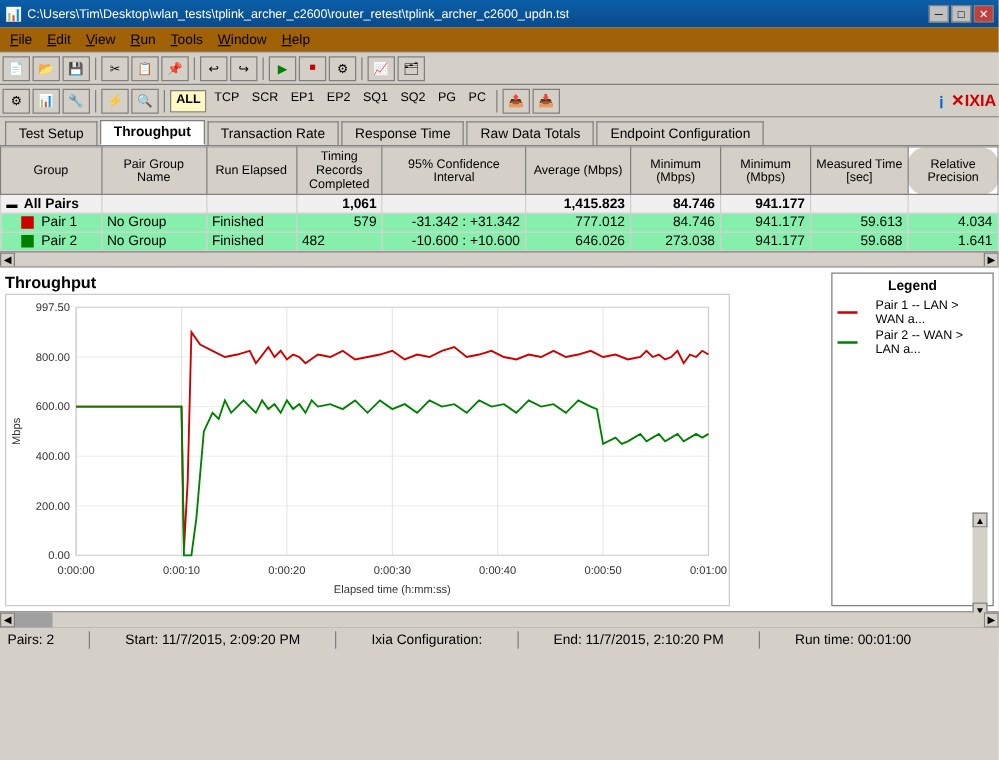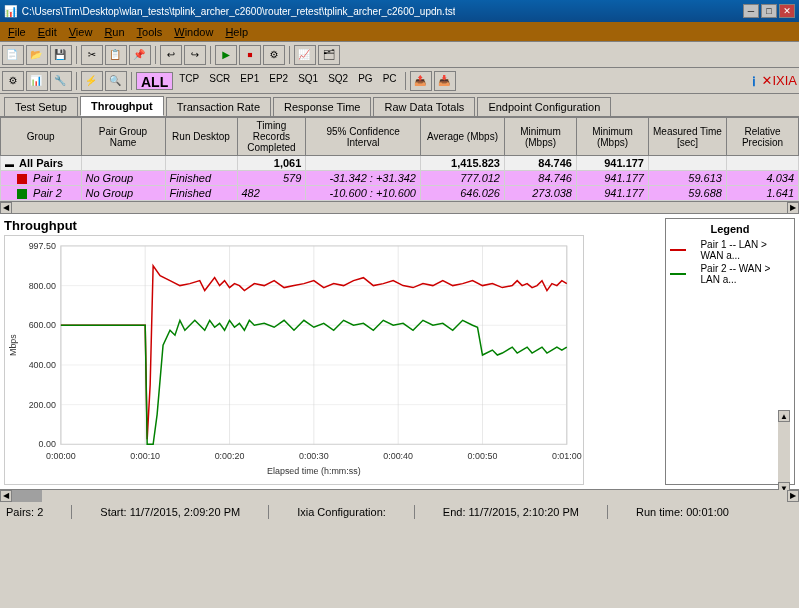--- a/index.html
+++ b/index.html
@@ -14,40 +14,40 @@
     
     .menu-bar { background: #a16207; border-bottom: 1px solid #808080; height: 20px; display: flex; align-items: center; padding: 0 2px; }
     .menu-item { padding: 2px 6px; font-size: 11px; cursor: pointer; }
     .menu-item u { text-decoration: underline; }
 
     
     .toolbar { background: #d4d0c8; border-bottom: 1px solid #808080; padding: 2px; display: flex; align-items: center; gap: 2px; height: 26px; }
     .toolbar-btn { width: 22px; height: 20px; background: #d4d0c8; border: 1px solid #808080; display: flex; align-items: center; justify-content: center; cursor: pointer; font-size: 10px; }
     .toolbar-sep { width: 1px; height: 18px; background: #808080; margin: 0 2px; }
     .toolbar2 { background: #d4d0c8; border-bottom: 1px solid #808080; padding: 2px; display: flex; align-items: center; gap: 2px; height: 26px; }
-    .all-btn { background: #f0abfc; border: 1px solid #808080; padding: 1px 4px; font-size: 14px; font-weight: bold; cursor: pointer; height: 18px; }
+    .all-btn { background: #fef9c3; border: 1px solid #808080; padding: 1px 4px; font-size: 10px; font-weight: bold; cursor: pointer; height: 18px; }
     .proto-btn { padding: 1px 4px; font-size: 10px; cursor: pointer; height: 18px; border: none; background: transparent; }
-    .ixia-logo { color: #c00; font-weight: normal; font-size: 13px; margin-left: 4px; }
+    .ixia-logo { color: #c00; font-weight: bold; font-size: 13px; margin-left: 4px; }
     .info-btn { color: #0066cc; font-weight: bold; font-size: 13px; cursor: pointer; }
 
     
     .tab-bar { background: #d4d0c8; display: flex; align-items: flex-end; padding: 2px 4px 0; border-bottom: 1px solid #808080; }
     .tab { padding: 3px 10px; border: 1px solid #808080; border-bottom: none; background: #d4d0c8; cursor: pointer; font-size: 11px; margin-right: 2px; }
     .tab.active { background: white; border-bottom: 1px solid white; font-weight: bold; }
 
     
     .main { background: white; }
 
     
     .table-container { border-bottom: 1px solid #808080; overflow: hidden; }
     table { width: 100%; border-collapse: collapse; font-size: 11px; }
     th { background: #d4d0c8; border: 1px solid #808080; padding: 2px 4px; text-align: center; font-weight: normal; vertical-align: middle; font-size: 10px; }
     td { border: 1px solid #d0d0d0; padding: 1px 4px; vertical-align: middle; white-space: nowrap; }
     .row-all td { font-weight: bold; background: #f0f0f0; }
-    .row-pair td { background: #f0abfc; font-style: italic; }
+    .row-pair td { background: #86efac; }
     .expand-icon { font-size: 9px; margin-right: 2px; }
     .scrollbar-h { height: 12px; background: #d4d0c8; border-top: 1px solid #808080; display: flex; align-items: center; }
 
     
     .chart-area { display: flex; padding: 4px; gap: 4px; }
     .chart-main { flex: 1; position: relative; }
     .chart-title { font-size: 13px; font-weight: bold; margin-bottom: 2px; }
     .chart-svg { border: 1px solid #ccc; display: block; }
     .legend-box { width: 130px; border: 1px solid #808080; background: white; padding: 4px; }
     .legend-title { font-weight: bold; font-size: 11px; text-align: center; margin-bottom: 4px; }
@@ -142,28 +142,28 @@
 </div>
 
 <div class="main">
 
   <div class="table-container">
     <table>
       <thead>
         <tr>
           <th rowspan="2" style="width:60px;">Group</th>
           <th rowspan="2" style="width:70px;">Pair Group Name</th>
-          <th rowspan="2" style="width:60px;">Run Desktop</th>
+          <th rowspan="2" style="width:60px;">Run Elapsed</th>
           <th rowspan="2" style="width:55px;">Timing Records Completed</th>
           <th rowspan="2" style="width:80px;">95% Confidence Interval</th>
           <th rowspan="2" style="width:70px;">Average (Mbps)</th>
           <th rowspan="2" style="width:60px;">Minimum (Mbps)</th>
           <th rowspan="2" style="width:60px;">Minimum (Mbps)</th>
           <th rowspan="2" style="width:65px;">Measured Time [sec]</th>
-          <th rowspan="2" style="width:60px;">Relative Precision</th>
+          <th rowspan="2" style="width:60px;border-radius:14px;">Relative Precision</th>
         </tr>
       </thead>
       <tbody>
         <tr class="row-all">
           <td colspan="1">
             <span class="expand-icon">▬</span>
             <strong>All Pairs</strong>
           </td>
           <td></td>
           <td></td>

